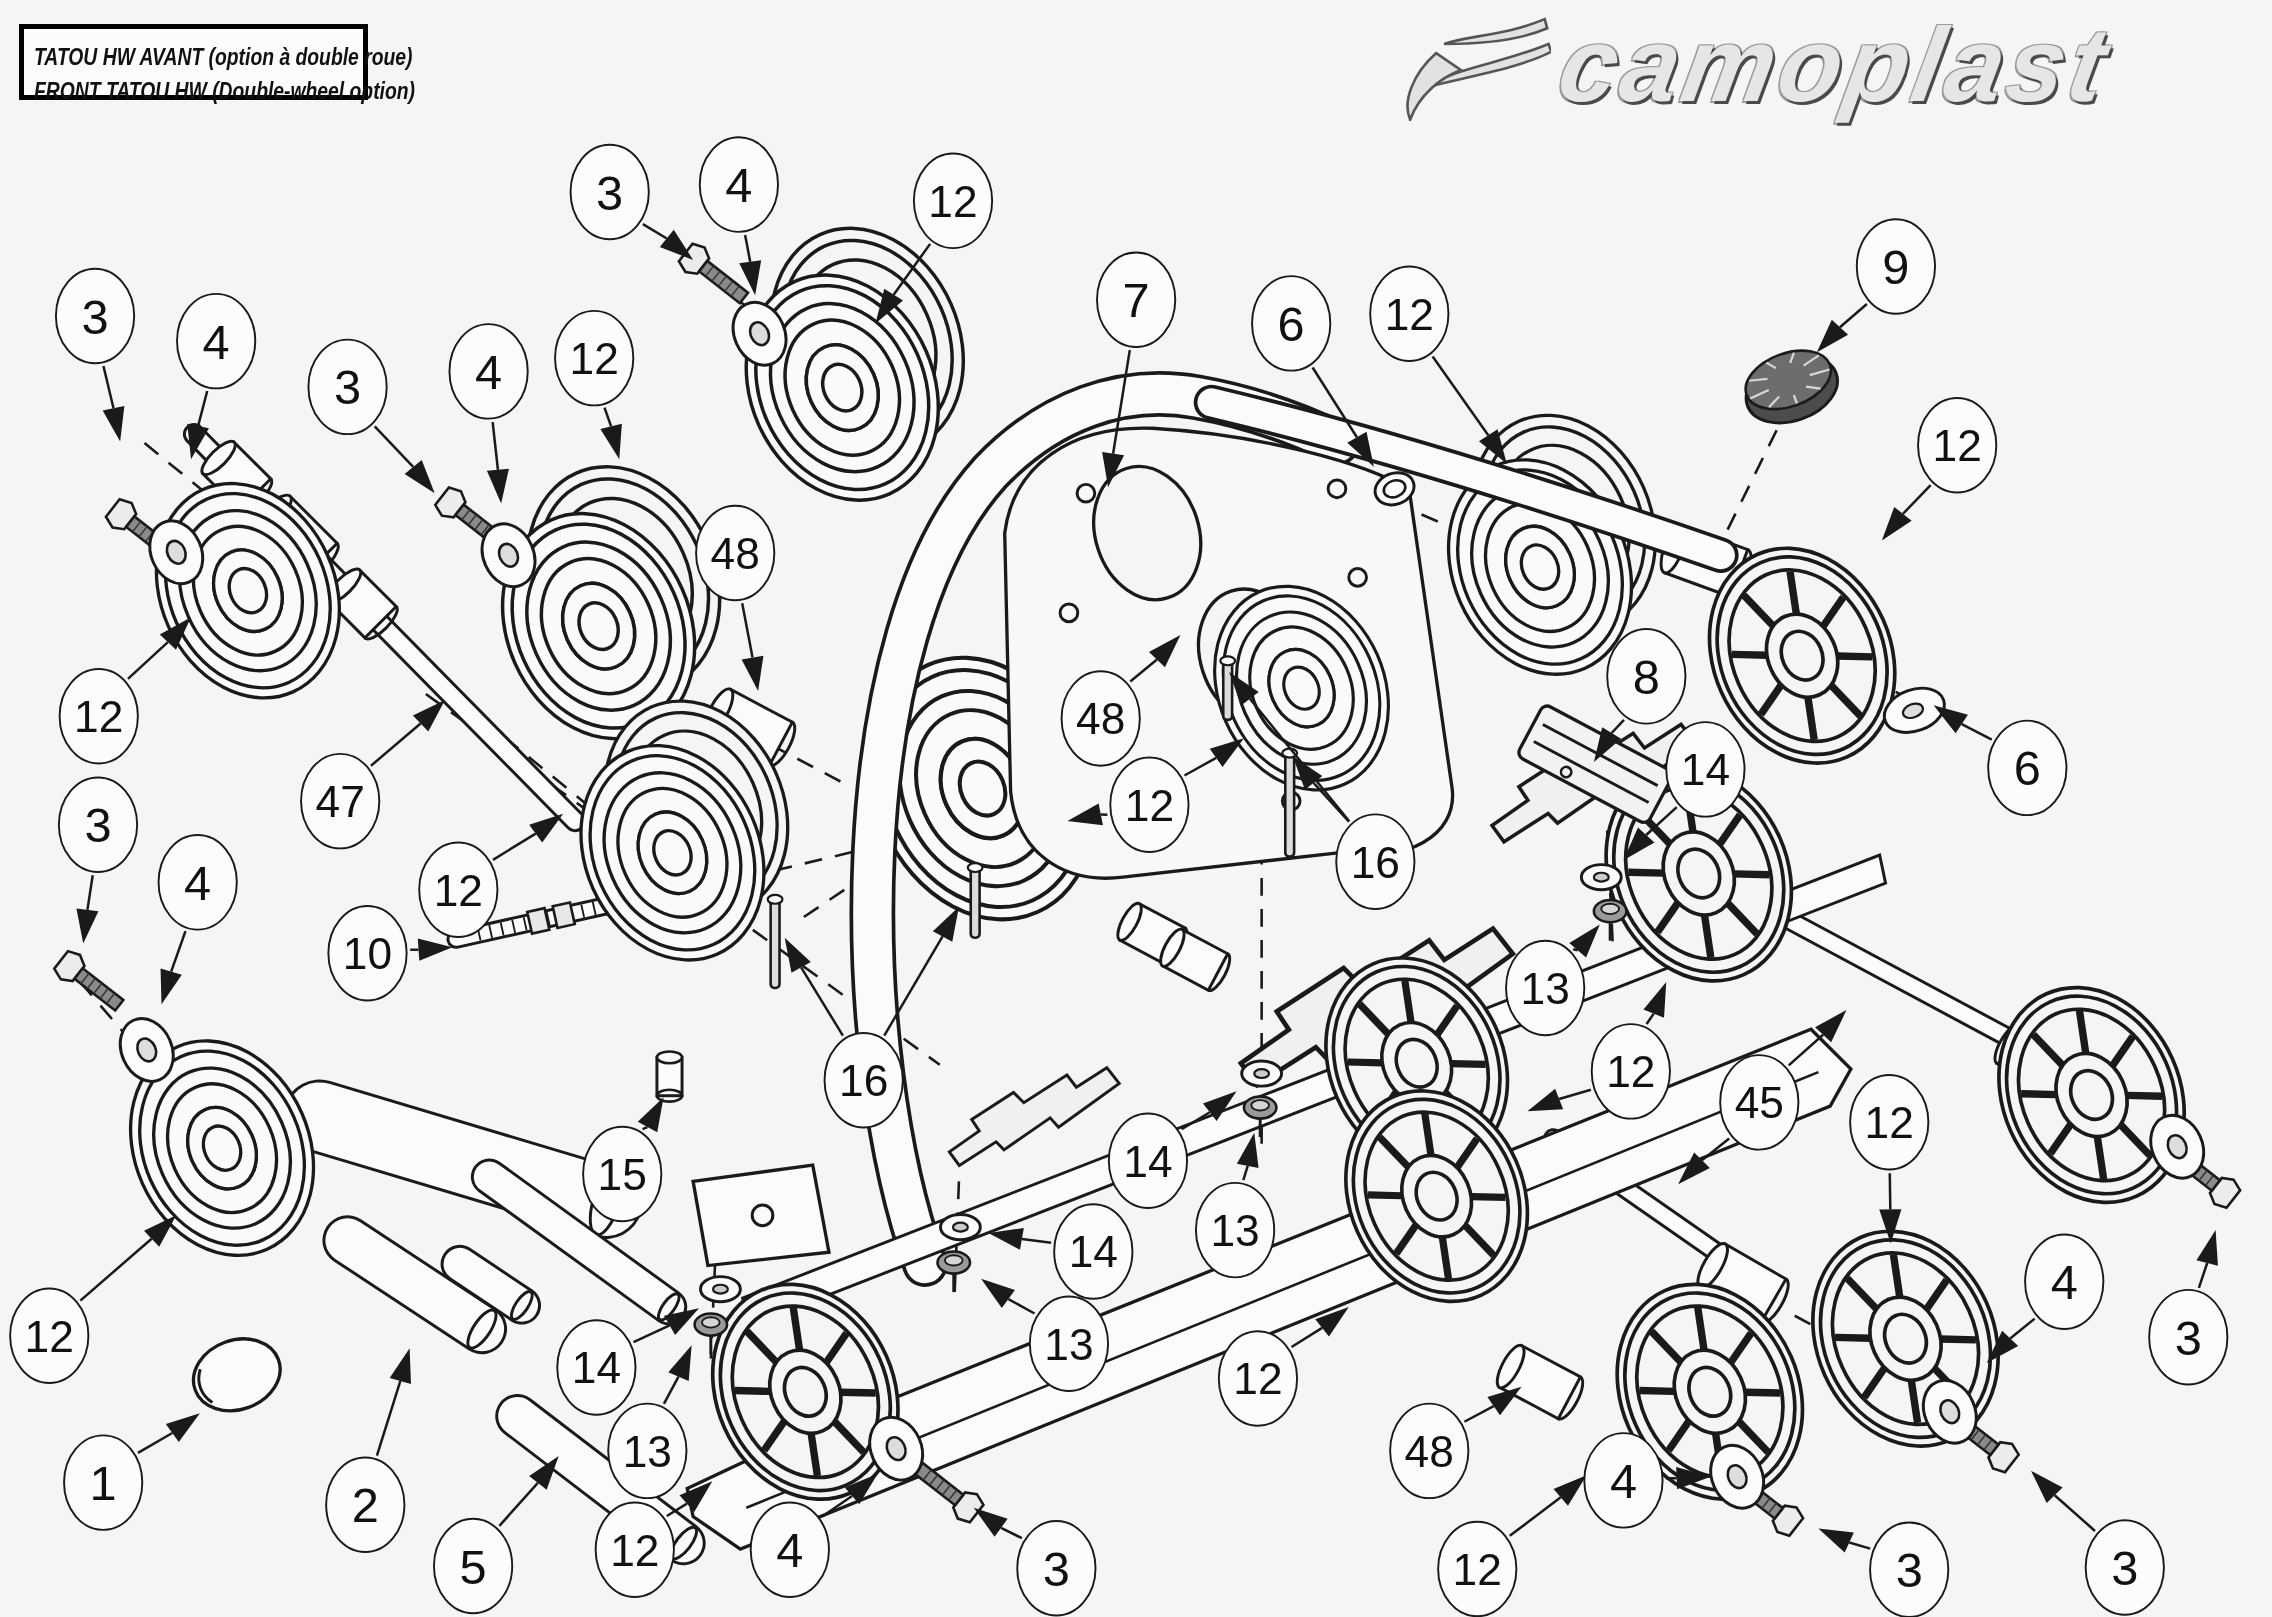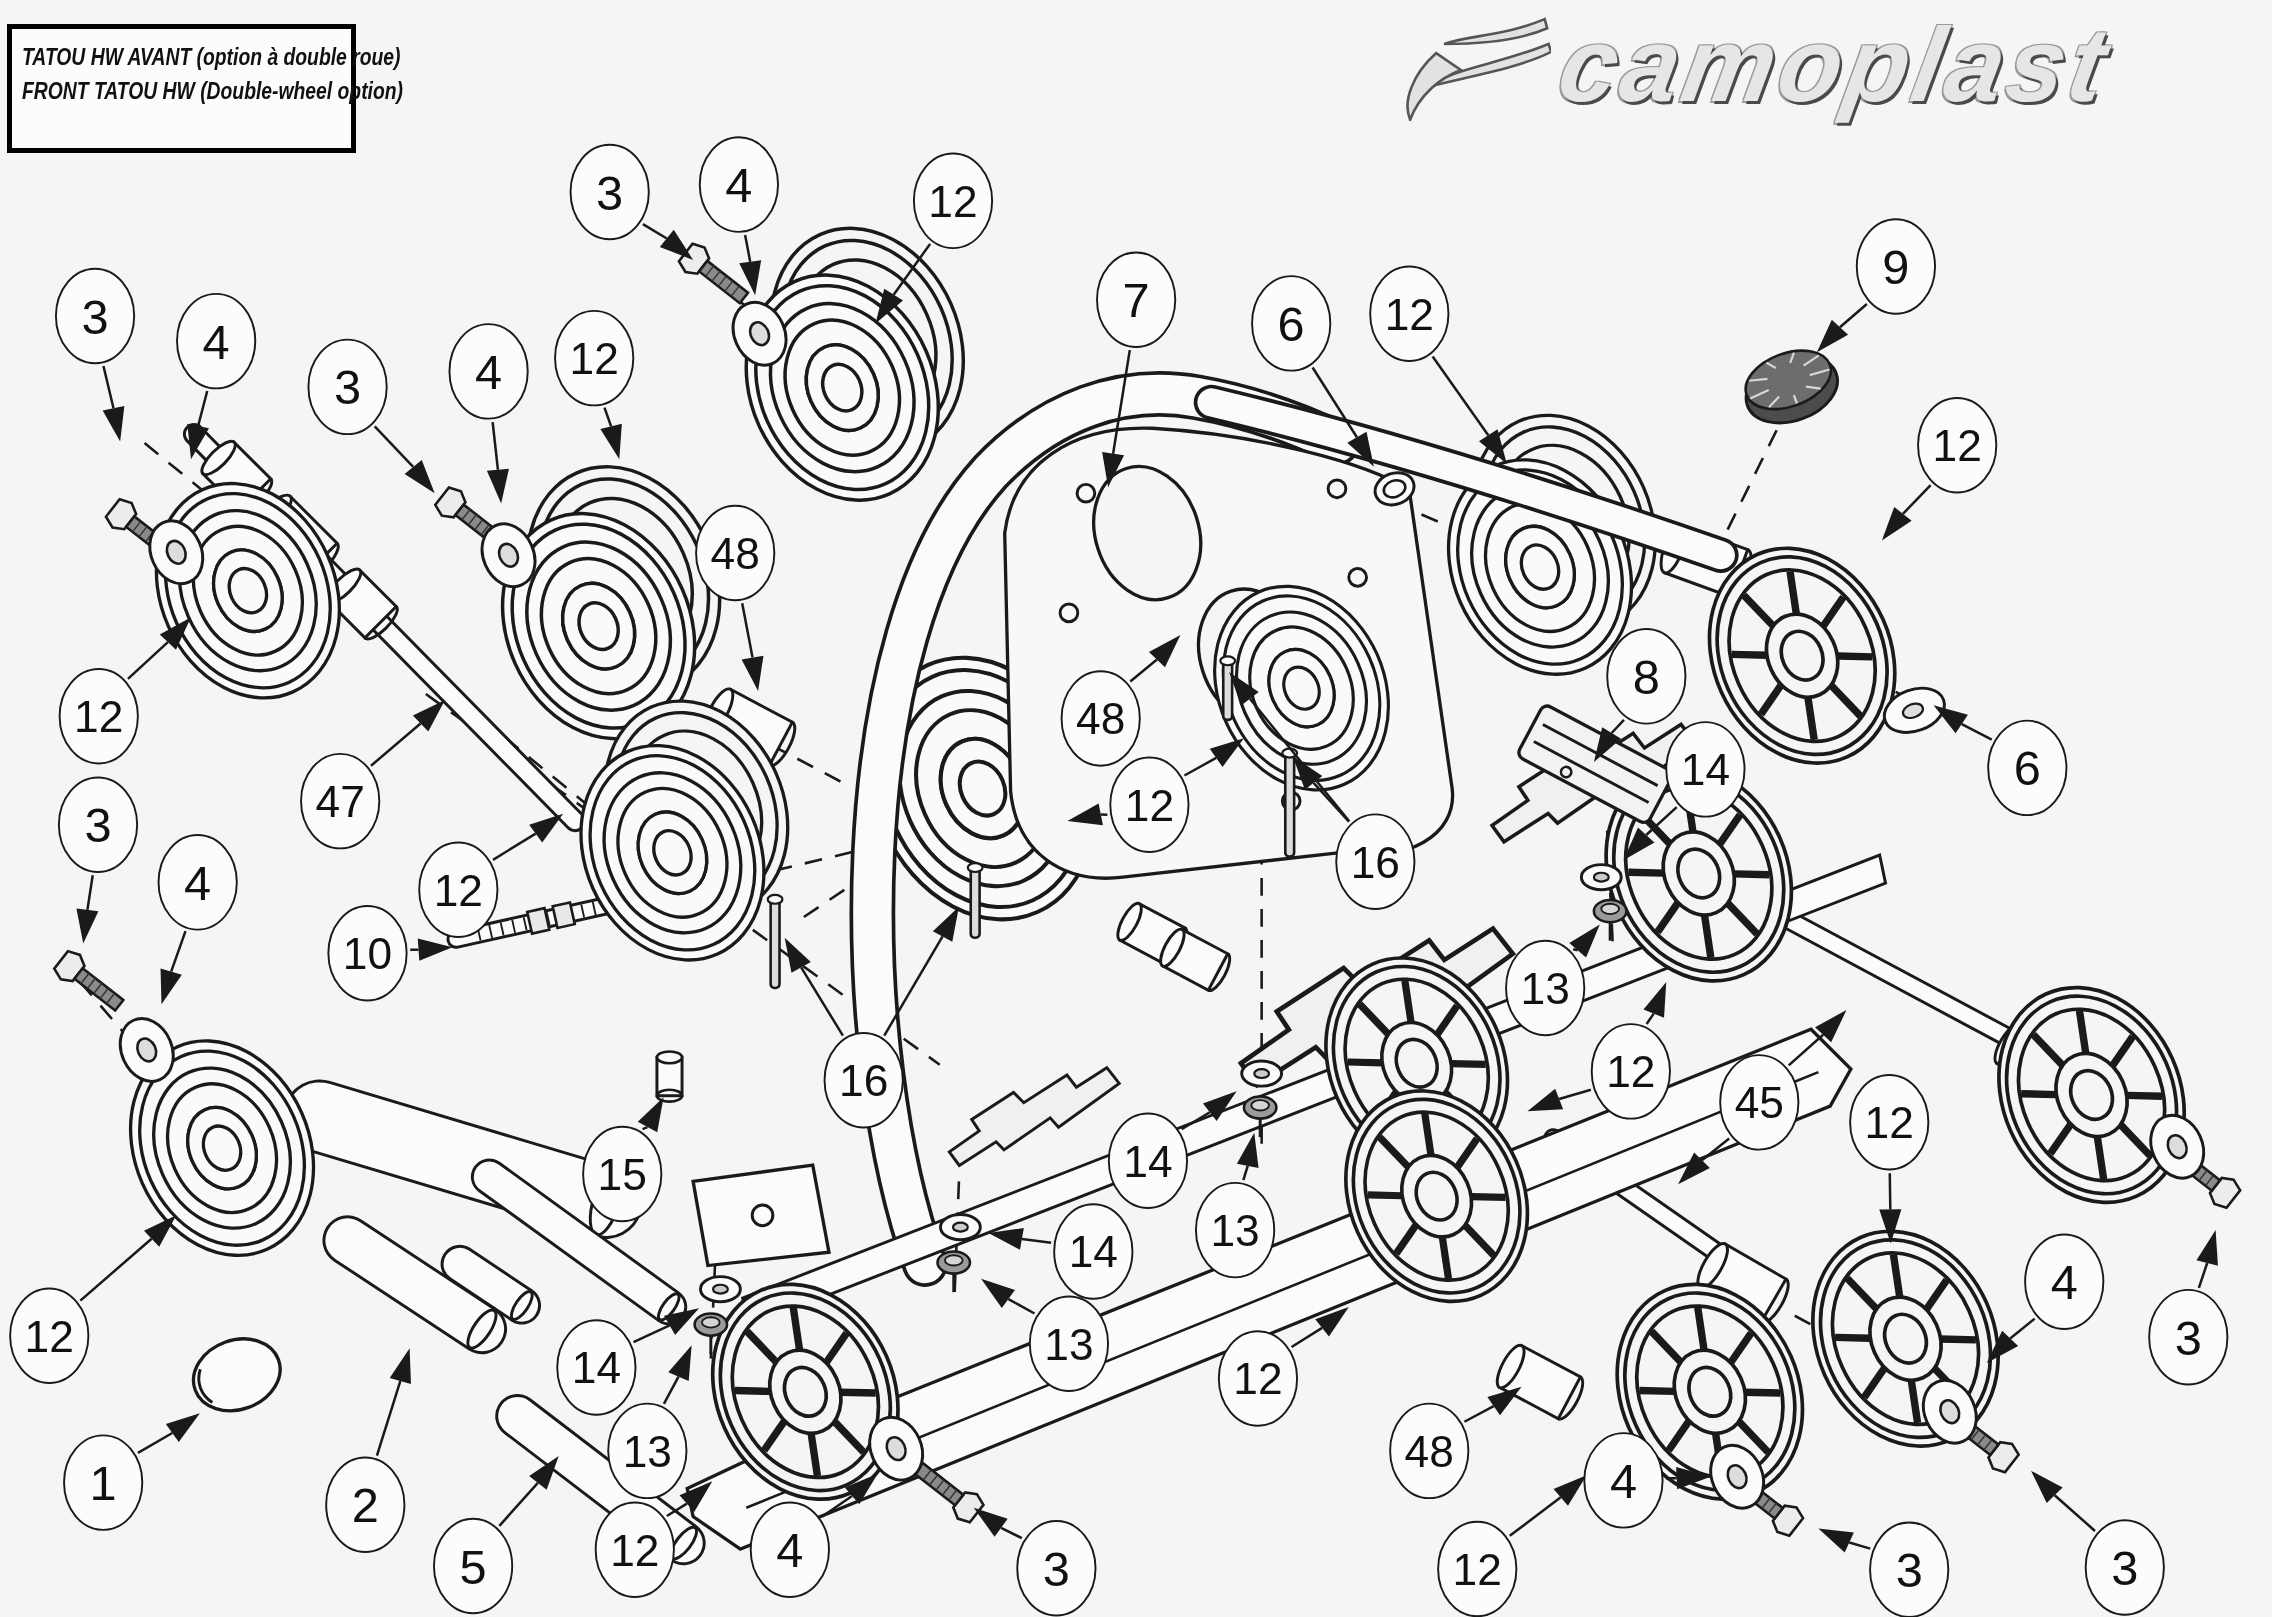--- a/index.html
+++ b/index.html
@@ -1,19 +1,19 @@
 <!DOCTYPE html>
 <html style="font-size:11.8px"><head>
 <meta charset="utf-8">
 <style>
   html,body{margin:0;padding:0;background:#e8e8e6;}
   #canvas{position:relative;width:2273px;height:1617px;background:#f5f5f4;overflow:hidden;
           font-family:"Liberation Sans",sans-serif;}
   #scene{position:absolute;left:0;top:0;}
-  #title-box{position:absolute;left:7px;top:24.4px;width:349px;height:129px;border:5.2px solid #000;
+  #title-box{position:absolute;left:19px;top:24.4px;width:349px;height:76px;border:5.2px solid #000;
              background:#fcfcfc;box-sizing:border-box;padding:11.8px 5.9px 0 10.3px;}
   #title-box .tline{font-size:23px;font-weight:bold;font-style:italic;line-height:1.45;color:#111;
              white-space:nowrap;transform:scaleX(.84);transform-origin:left center;}
   #logo{position:absolute;left:1392px;top:4.4px;width:872px;height:122px;display:flex;align-items:center;}
   #logo-text{font-size:105px;font-weight:bold;font-style:italic;letter-spacing:4.4px;color:#e6e6e6;
              transform:skewX(-10deg) scaleX(.98);transform-origin:left center;
              text-shadow:3px 3px 0 #4a4a4a,-1.5px -1.5px 0 #9a9a9a,1.5px -1.5px 0 #9a9a9a,-1.5px 1.5px 0 #9a9a9a,1.5px 1.5px 0 #777;}
   #bird{width:159px;height:111px;margin-right:10.3px;flex:0 0 auto;}
 </style>
 </head>

